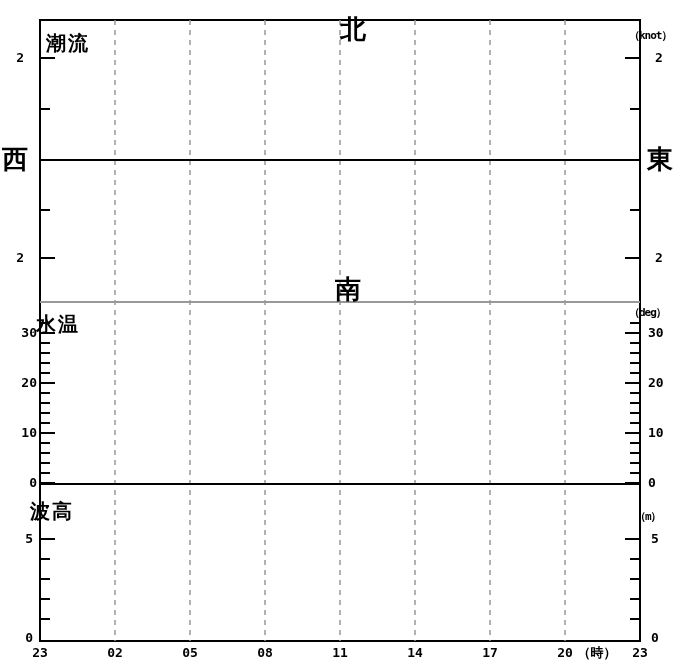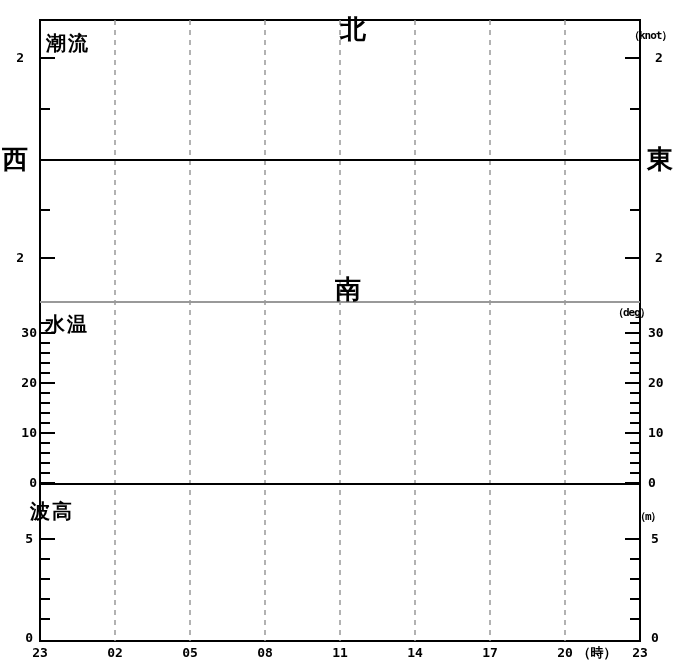--- a/index.html
+++ b/index.html
@@ -111,24 +111,24 @@
       <text x="265" y="657" text-anchor="middle" fill="#000000" font-size="13" font-weight="bold" font-family="'DejaVu Sans Mono','DejaVu Sans',monospace">08</text>
       <text x="340" y="657" text-anchor="middle" fill="#000000" font-size="13" font-weight="bold" font-family="'DejaVu Sans Mono','DejaVu Sans',monospace">11</text>
       <text x="415" y="657" text-anchor="middle" fill="#000000" font-size="13" font-weight="bold" font-family="'DejaVu Sans Mono','DejaVu Sans',monospace">14</text>
       <text x="490" y="657" text-anchor="middle" fill="#000000" font-size="13" font-weight="bold" font-family="'DejaVu Sans Mono','DejaVu Sans',monospace">17</text>
       <text x="565" y="657" text-anchor="middle" fill="#000000" font-size="13" font-weight="bold" font-family="'DejaVu Sans Mono','DejaVu Sans',monospace">20</text>
       <text x="640" y="657" text-anchor="middle" fill="#000000" font-size="13" font-weight="bold" font-family="'DejaVu Sans Mono','DejaVu Sans',monospace">23</text>
       <text x="597" y="657" text-anchor="middle" fill="#000000" font-size="13" font-weight="bold" font-family="'DejaVu Sans Mono','DejaVu Sans',monospace">（時）</text>
     </svg>
 
   <div class="panel-label" style="left:46px;top:30px">潮流</div>
-  <div class="panel-label" style="left:45px;top:311px">水温</div>
+  <div class="panel-label" style="left:36px;top:311px">水温</div>
   <div class="panel-label" style="left:30px;top:498px">波高</div>
 
   <div class="dir-label" style="left:340px;top:15px">北</div>
   <div class="dir-label" style="left:335px;top:275px">南</div>
   <div class="dir-label" style="left:2px;top:145px">西</div>
   <div class="dir-label" style="left:647px;top:145px">東</div>
 
   <div class="unit-label" style="left:629px;top:28px">（knot）</div>
-  <div class="unit-label" style="left:613px;top:305px">（deg）</div>
+  <div class="unit-label" style="left:629px;top:305px">（deg）</div>
   <div class="unit-label" style="left:635px;top:509px">（m）</div>
 </div>
 
 </body></html>

